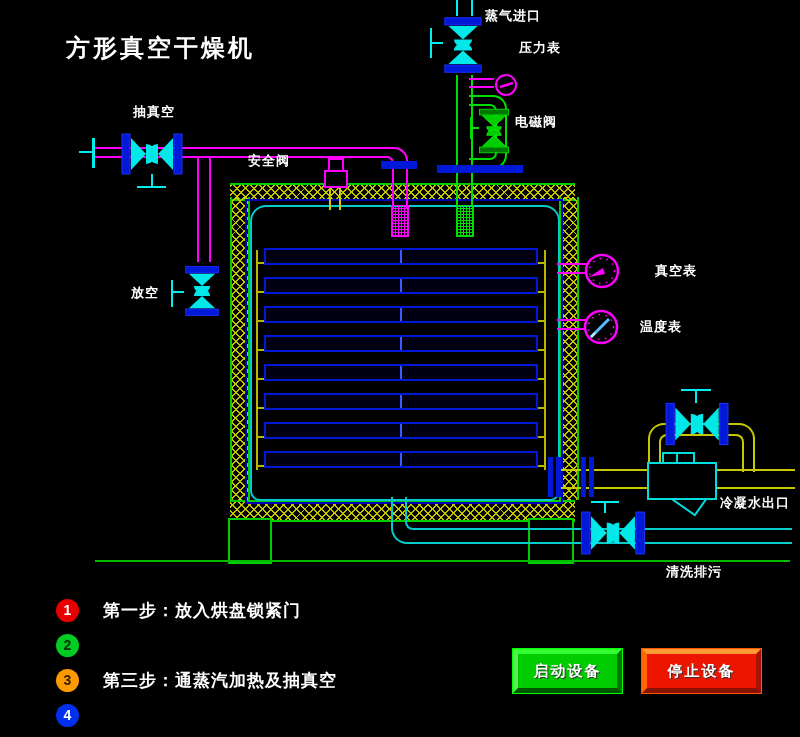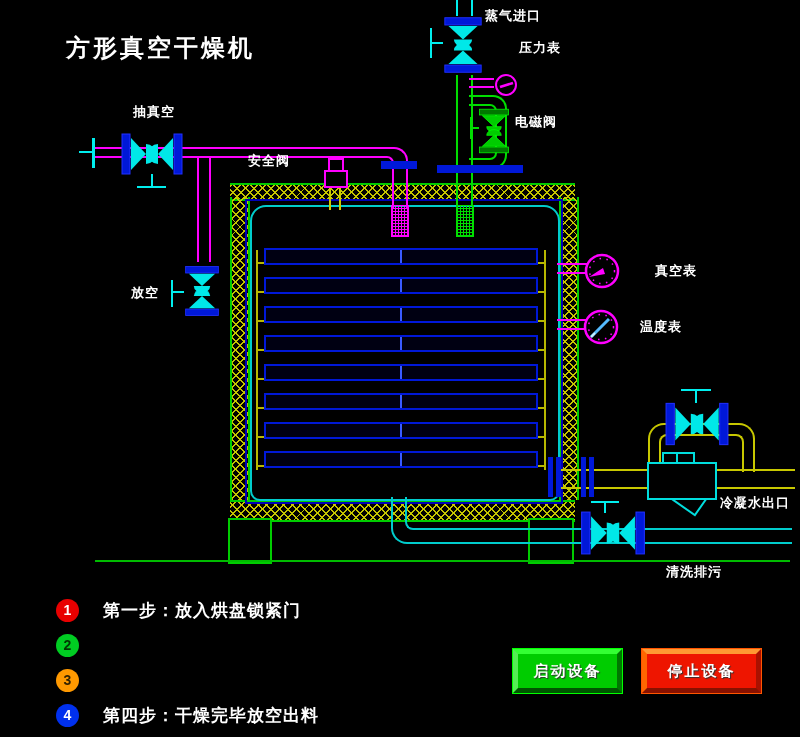--- a/index.html
+++ b/index.html
@@ -210,22 +210,22 @@
 
   <div class="step-row" style="left:56px;top:597px;">
     <div class="badge" style="background-color: rgb(232, 0, 0); color: rgb(255, 255, 255);">1</div>
     <div class="step-text">第一步：放入烘盘锁紧门</div>
   </div>
   <div class="step-row" style="left:56px;top:632px;">
     <div class="badge" style="background-color: rgb(0, 204, 34); color: rgb(0, 51, 0);">2</div>
   </div>
   <div class="step-row" style="left:56px;top:667px;">
     <div class="badge" style="background-color: rgb(255, 153, 0); color: rgb(51, 34, 0);">3</div>
+    <div class="step-text">第三步：通蒸汽加热及抽真空</div>
   </div>
   <div class="step-row" style="left:56px;top:702px;">
     <div class="badge" style="background-color: rgb(0, 48, 238); color: rgb(255, 255, 255);">4</div>
-    <div class="step-text">第四步：干燥完毕放空出料</div>
   </div>
 
   <div class="hmi-btn" style="left: 513px; top: 649px; width: 99px; height: 34px; border-color: rgb(51, 255, 51) rgb(0, 119, 0) rgb(0, 85, 0) rgb(85, 238, 85); outline: rgb(0, 255, 0) solid 1px; background-color: rgb(0, 204, 0);">启动设备</div>
   <div class="hmi-btn" style="left: 642px; top: 649px; width: 109px; height: 34px; border-color: rgb(255, 153, 51) rgb(170, 17, 0) rgb(136, 17, 0) rgb(255, 102, 0); outline: rgb(255, 85, 0) solid 1px; background-color: rgb(238, 21, 0);">停止设备</div>
 
 </div>
 
 </body></html>

